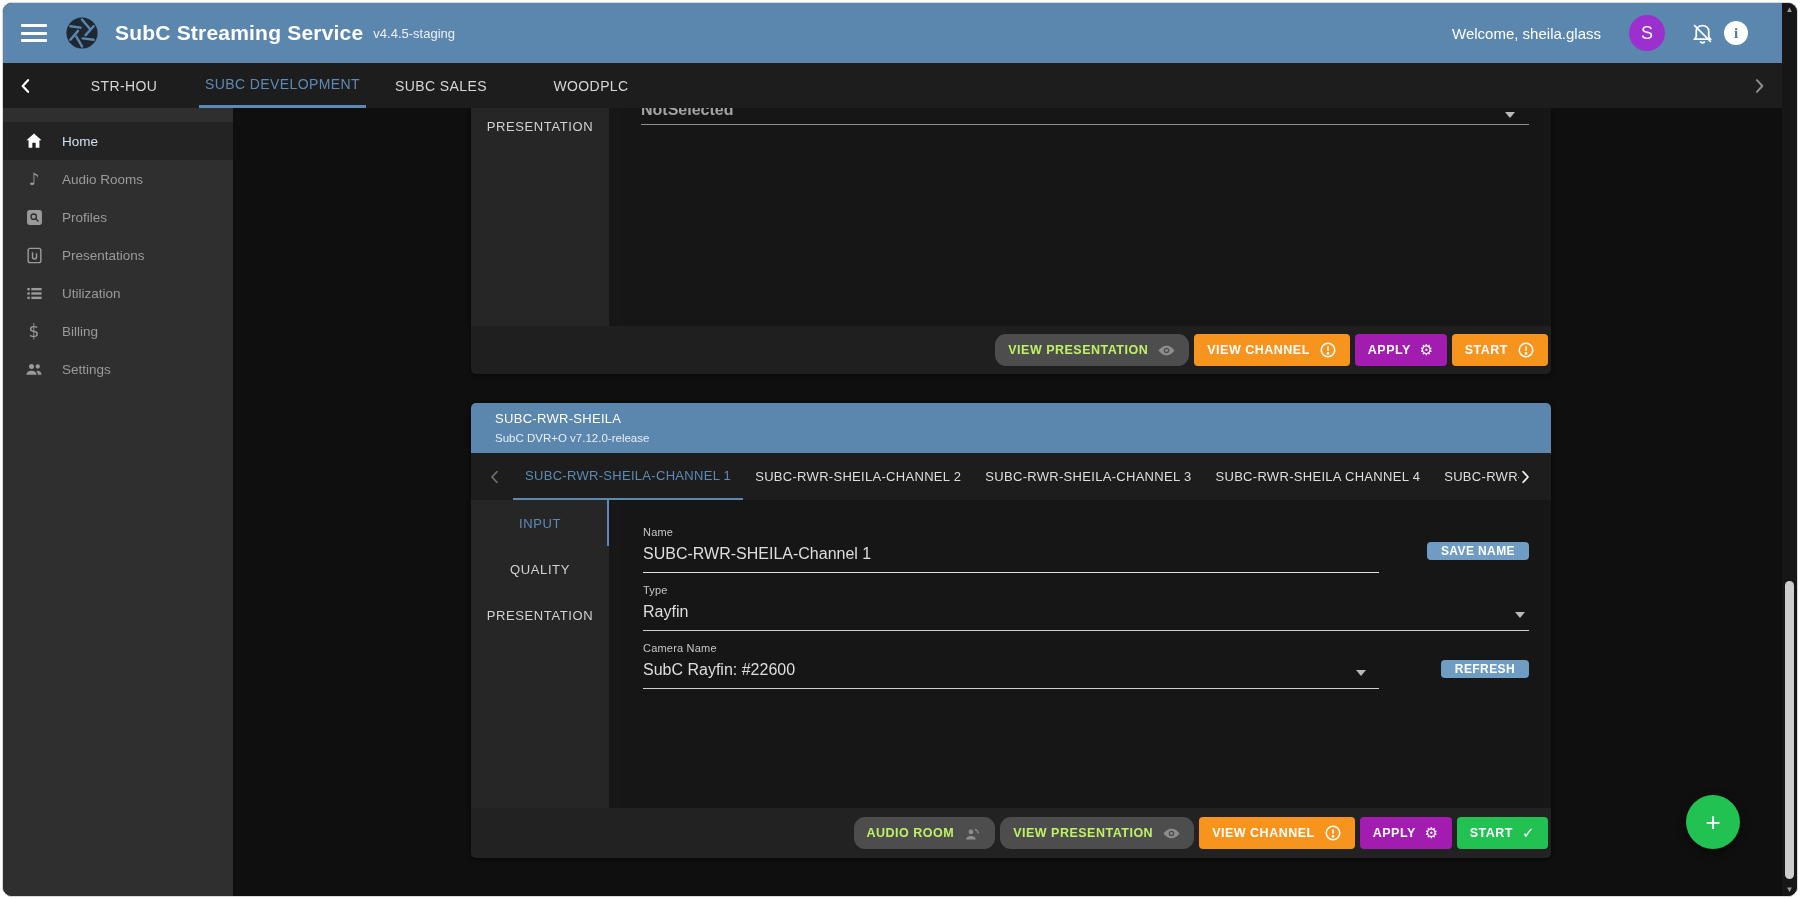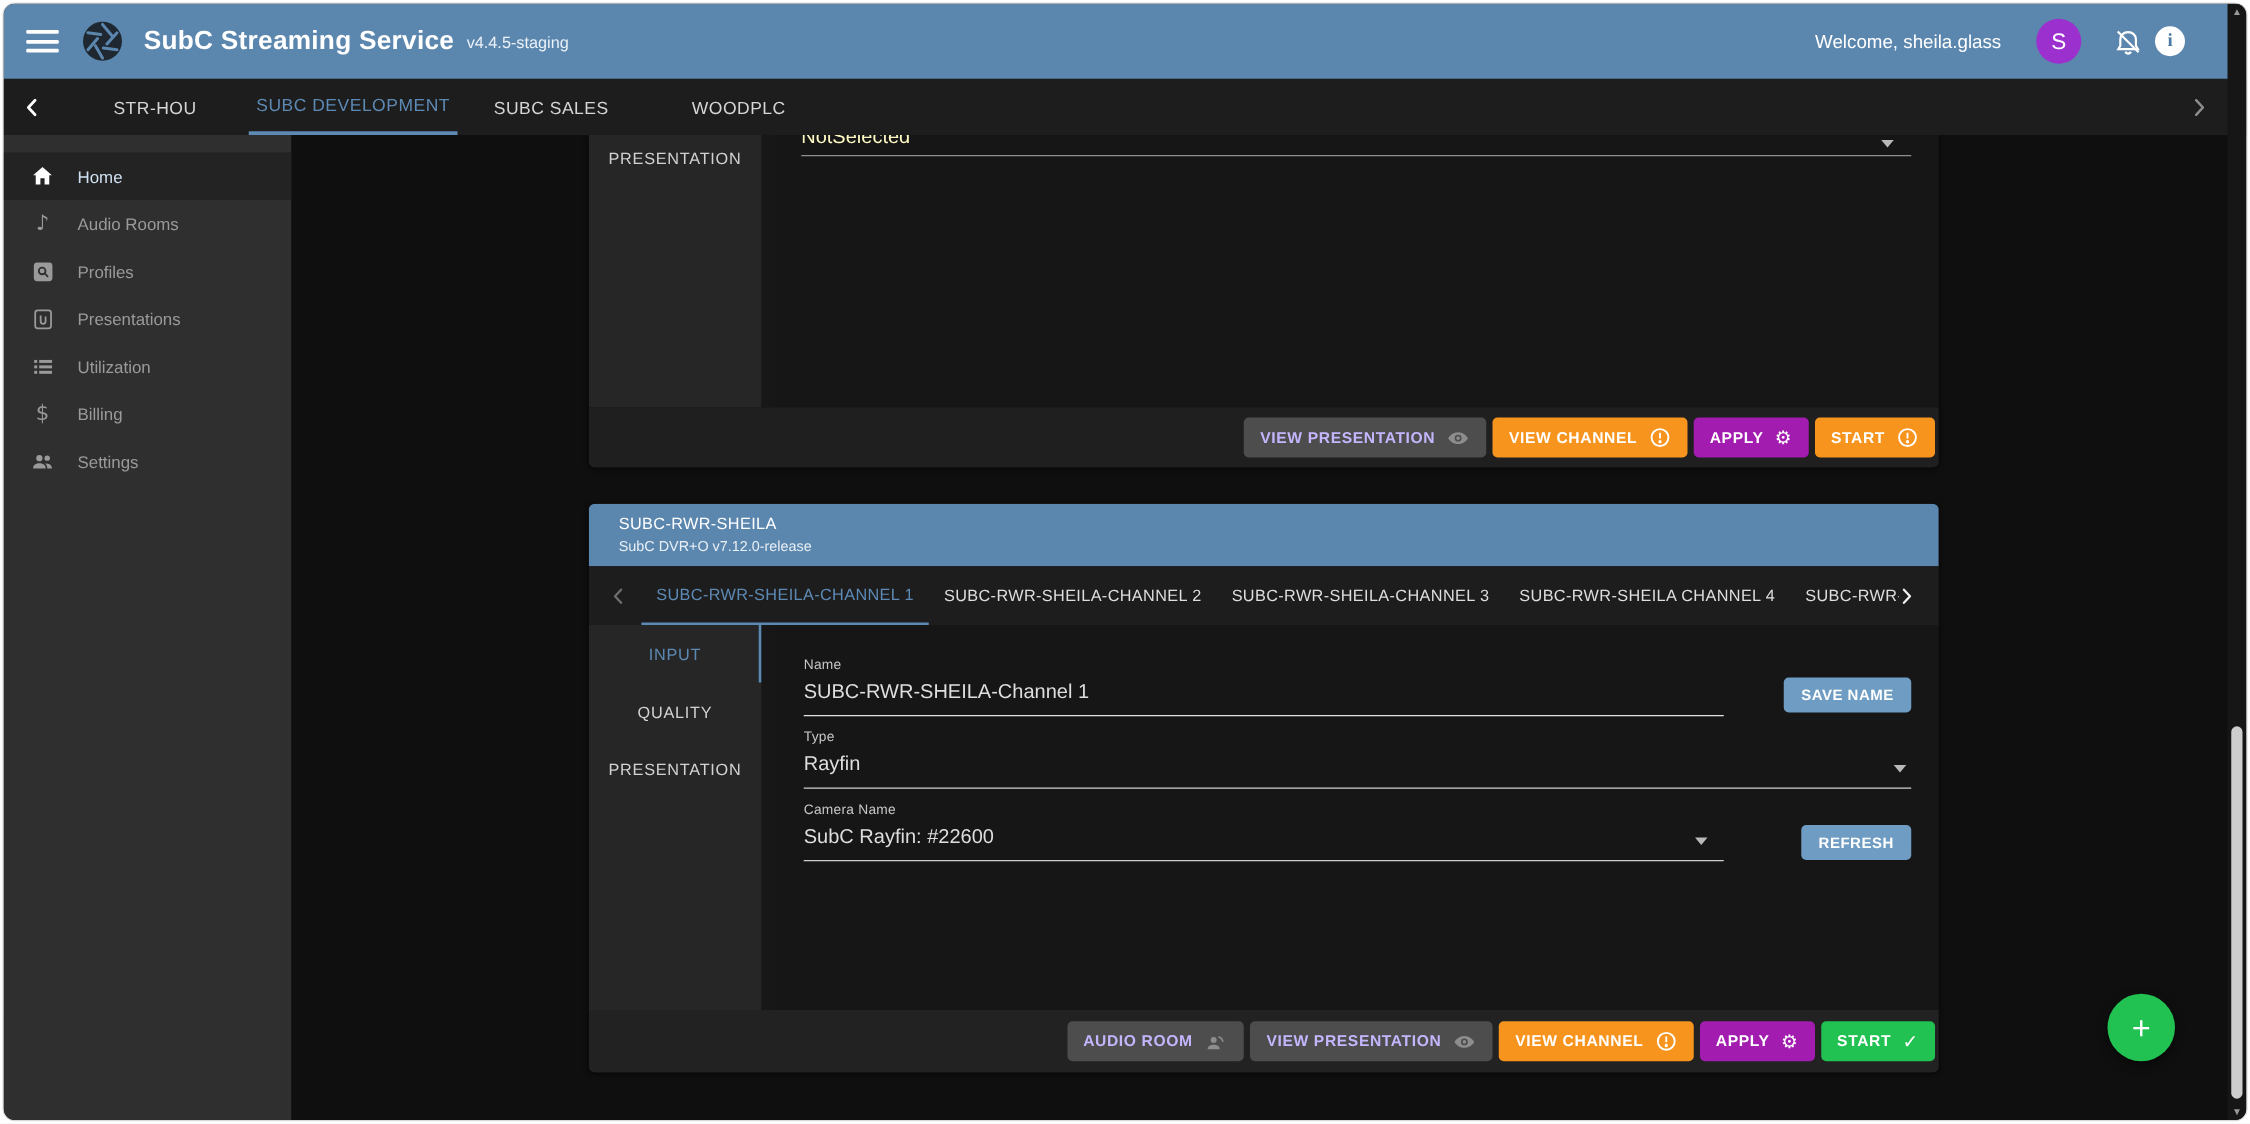--- a/index.html
+++ b/index.html
@@ -48,35 +48,35 @@
 
   .vstrip{position:absolute;left:0;top:0;bottom:0;width:138px;background:#262626;}
   .vtab{height:46px;display:flex;align-items:center;justify-content:center;color:#d2d2d2;
         font-size:13px;letter-spacing:.6px;cursor:pointer;position:relative;}
   .vtab.active{color:#5d8ab5;}
   .vtab.active::after{content:"";position:absolute;right:0;top:0;bottom:0;width:2px;background:#5d8ab5;}
 
   
   #card1 .content{position:absolute;left:150px;right:0;top:0;bottom:48px;background:#161616;overflow:hidden;}
   #card1 .vstrip{bottom:48px;}
-  .c1-presval{position:absolute;left:20px;top:-7px;color:#fef9c3;font-size:16px;}
+  .c1-presval{position:absolute;left:20px;top:-7px;color:#a3a3a3;font-size:16px;font-weight:bold;}
   .c1-line{position:absolute;left:20px;right:22px;top:16px;height:1px;background:#8f8f8f;}
   .caret{width:0;height:0;border-left:5px solid transparent;border-right:5px solid transparent;
          border-top:6px solid #b9b9b9;}
   .c1-caret{position:absolute;right:36px;top:4px;}
 
   .btnband{position:absolute;left:0;right:0;bottom:0;background:#1f1f1f;display:flex;align-items:center;
            justify-content:flex-end;gap:5px;padding-right:3px;box-sizing:border-box;}
   #card1 .btnband{height:48px;}
   #card2 .btnband{height:50px;background:#222222;}
   .btn{height:32px;border-radius:4px;display:flex;align-items:center;justify-content:center;
        padding:0 13px;font-size:12.5px;font-weight:700;letter-spacing:.5px;color:#fff;cursor:pointer;
        white-space:nowrap;box-sizing:border-box;}
   .btn .bicon{margin-left:9px;display:flex;align-items:center;}
-  .btn.disabled{background:#4d4d4d;color:#c4b5fd;cursor:default;}
+  .btn.disabled{background:#4d4d4d;color:#bef264;cursor:default;border-radius:11px;}
   .btn.orange{background:#f7941e;}
   .btn.blue{background:#a21caf;}
   .btn.green{background:#21c152;}
   .glyph{font-family:"DejaVu Sans",sans-serif;font-size:15px;line-height:1;}
 
   
   .c2-header{position:absolute;left:0;top:0;right:0;height:50px;background:#5b86ad;color:#fff;
              padding:7px 24px;box-sizing:border-box;}
   .c2-title{font-size:13px;letter-spacing:.3px;margin-top:1px;}
   .c2-sub{font-size:11.5px;color:#e8eff6;margin-top:6px;}
@@ -91,21 +91,21 @@
   .c2-body{position:absolute;left:0;top:97px;bottom:50px;right:0;}
   .c2-body .vstrip{bottom:0;}
   .c2-content{position:absolute;left:150px;right:0;top:0;bottom:0;background:#161616;}
   .form{position:absolute;left:22px;right:22px;top:26px;}
   .flabel{font-size:11px;color:#c6c6c6;letter-spacing:.2px;}
   .fvalue{font-size:16px;color:#dedede;margin-top:7px;padding-bottom:9px;}
   .funder{height:1px;background:#cfcfcf;}
   .field{margin-bottom:11px;position:relative;}
   .field.short .fvalue,.field.short .funder{width:736px;}
   .field .fcaret{position:absolute;top:28px;}
-  .sbtn{position:absolute;right:0;height:28px;background:#6f9cc3;border-radius:4px;color:#fff;
+  .sbtn{position:absolute;right:0;height:18px;background:#6f9cc3;border-radius:4px;color:#fff;
         font-size:12px;font-weight:700;letter-spacing:.4px;display:flex;align-items:center;
         justify-content:center;padding:0 14px;cursor:pointer;margin-left:36px;}
 
   
   .fab{position:absolute;left:1683px;top:792px;width:54px;height:54px;border-radius:50%;background:#21c152;
        color:#fff;display:flex;align-items:center;justify-content:center;font-size:26px;cursor:pointer;
        box-shadow:0 3px 8px rgba(0,0,0,.5);z-index:40;}
   .scrollbar{position:absolute;right:0px;top:0;bottom:0;width:15px;background:#161616;z-index:50;}
   .sb-up{position:absolute;top:2px;left:0;right:0;text-align:center;color:#9a9a9a;font-size:8px;cursor:pointer;}
   .sb-down{position:absolute;bottom:2px;left:0;right:0;text-align:center;color:#9a9a9a;font-size:8px;cursor:pointer;}

